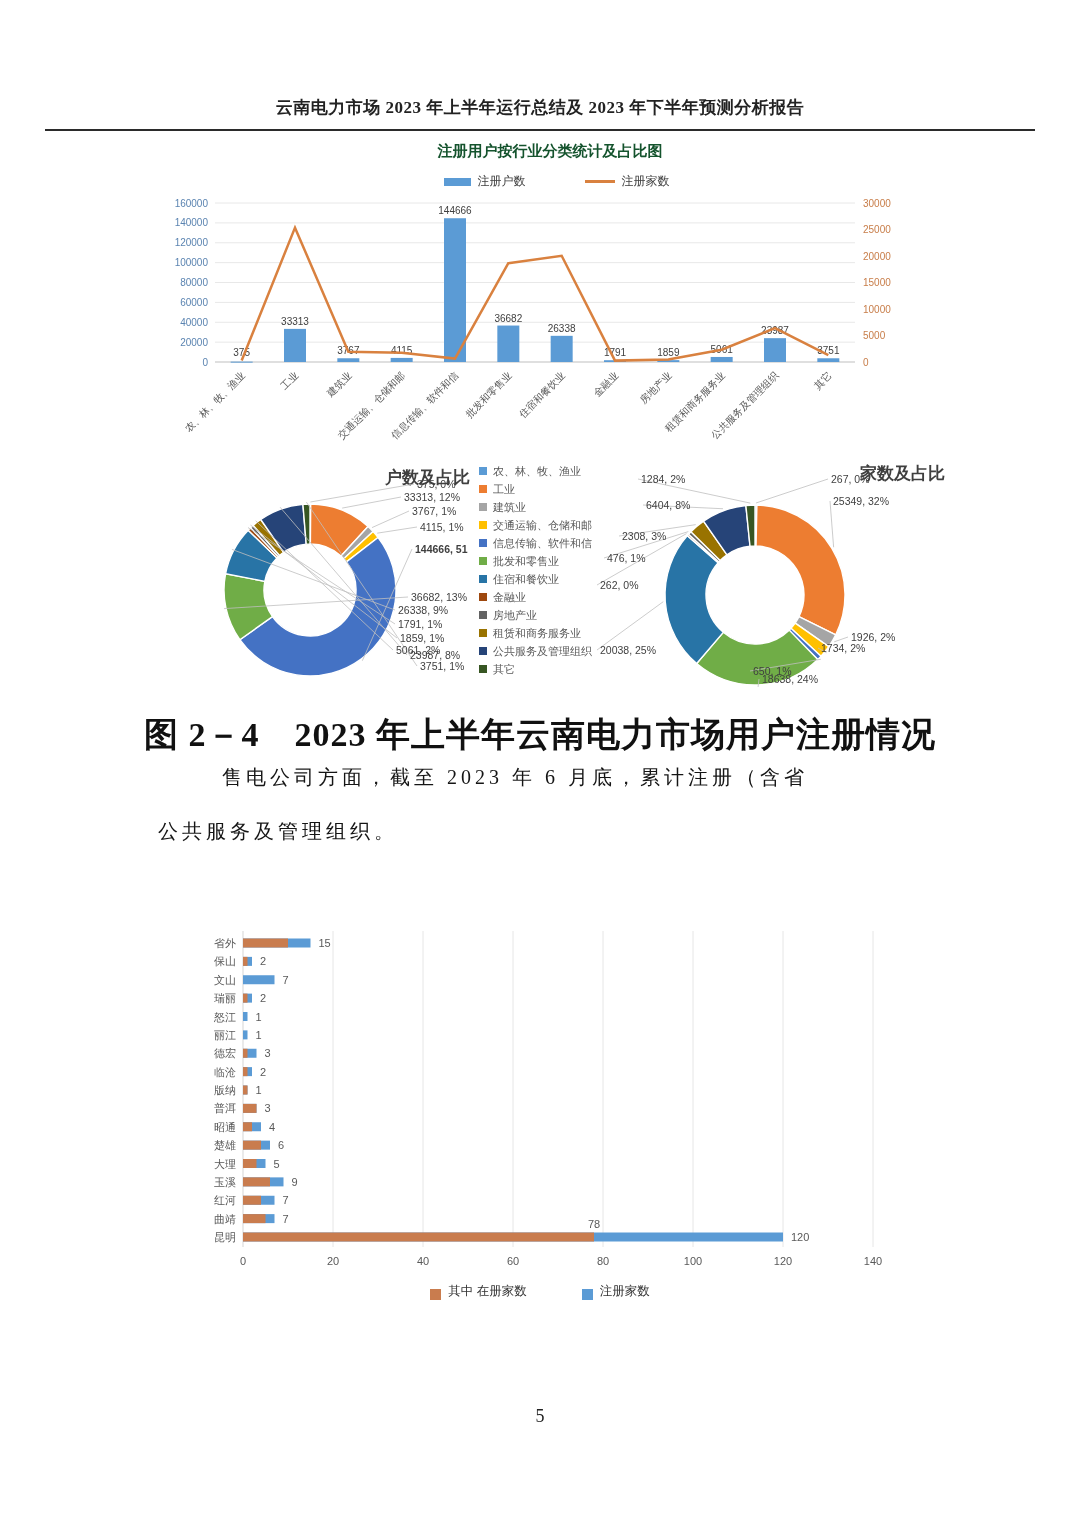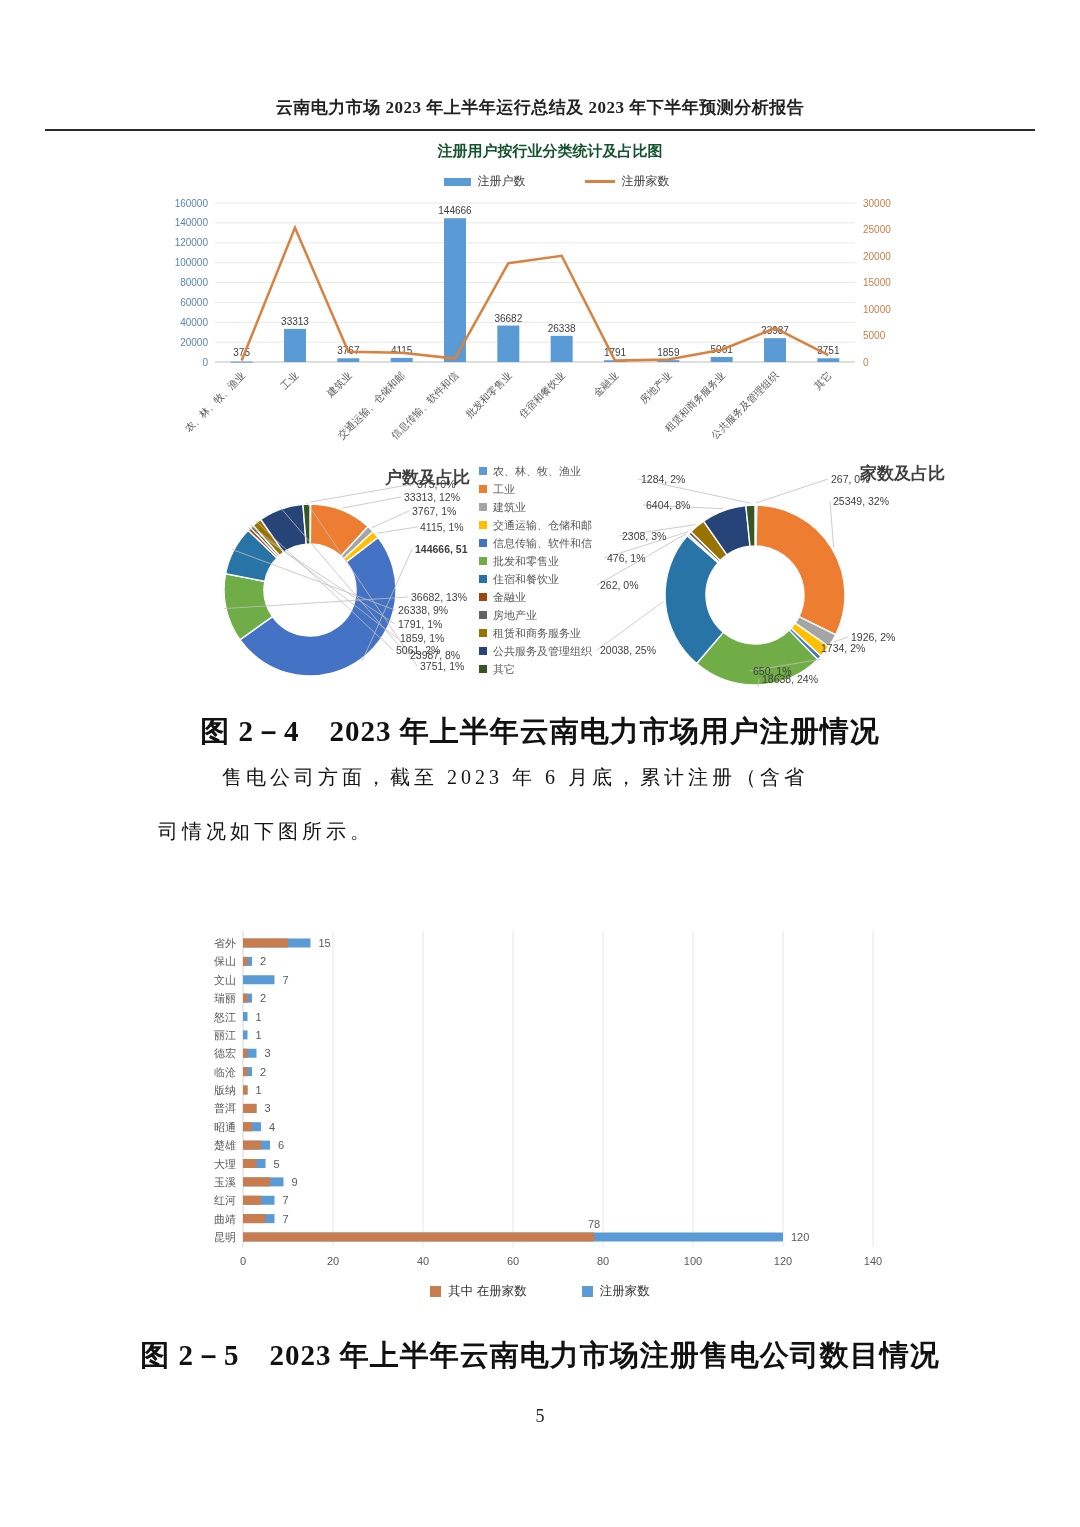--- a/index.html
+++ b/index.html
@@ -44,38 +44,38 @@
 
   .industry-legend {
     top: 462px; left: 479px; width: 155px; list-style: none;
     font-size: 11px; color: #595959;
   }
   .industry-legend li { display: flex; align-items: center; gap: 6px; height: 18px; }
   .industry-legend .sw { width: 8px; height: 8px; flex: 0 0 8px; }
 
   .fig-caption {
     left: 0; width: 100%; text-align: center;
-    font-size: 29px; font-weight: bold; color: #111; letter-spacing: 1px;
+    font-size: 34px; font-weight: bold; color: #111; letter-spacing: 1px;
   }
   .caption-4 { top: 712px; }
   .caption-5 { top: 1336px; }
 
   .body-paragraph {
     top: 750px; left: 158px; width: 790px;
     font-size: 20px; line-height: 54px; letter-spacing: 4px; color: #151515;
   }
   .body-paragraph .line { display: block; }
   .body-paragraph .line.indent { text-indent: 64px; }
 
   .hbar-legend {
     top: 1283px; left: 150px; width: 780px;
     display: flex; justify-content: center; align-items: center; gap: 55px;
     font-size: 12.5px; color: #333;
   }
-  .hbar-legend .item { display: flex; align-items: center; gap: 7px; }
+  .hbar-legend .item { display: flex; align-items: flex-end; gap: 7px; }
   .hbar-legend .sw { width: 11px; height: 11px; }
 
   .page-number {
     top: 1406px; left: 0; width: 100%; text-align: center;
     font-size: 18px; color: #222;
   }
 </style>
 </head>
 <body>
 
@@ -286,21 +286,21 @@
       <li>
         <span class="sw" style="background: rgb(55, 86, 35);"></span>
         <span>其它</span>
       </li>
     </ul>
 
   <div class="abs fig-caption caption-4">图 2－4　2023 年上半年云南电力市场用户注册情况</div>
 
   <div class="abs body-paragraph">
     <span class="line indent">售电公司方面，截至 2023 年 6 月底，累计注册（含省</span>
-    <span class="line">司情况如下图所示。</span>
+    <span class="line">公共服务及管理组织。</span>
   </div>
 
   <svg id="hbar-svg" class="abs" style="top:925px; left:150px;" width="780" height="355">
       <line x1="93" y1="6" x2="93" y2="322" stroke="#D5D5D5" stroke-width="1"></line>
       <text x="93" y="340" text-anchor="middle" font-size="11" fill="#595959">0</text>
       <line x1="183" y1="6" x2="183" y2="322" stroke="#E6E6E6" stroke-width="1"></line>
       <text x="183" y="340" text-anchor="middle" font-size="11" fill="#595959">20</text>
       <line x1="273" y1="6" x2="273" y2="322" stroke="#E6E6E6" stroke-width="1"></line>
       <text x="273" y="340" text-anchor="middle" font-size="11" fill="#595959">40</text>
       <line x1="363" y1="6" x2="363" y2="322" stroke="#E6E6E6" stroke-width="1"></line>
@@ -384,16 +384,15 @@
     <div class="item">
       <span class="sw" style="background:#C97C4E;"></span>
       <span>其中 在册家数</span>
     </div>
     <div class="item">
       <span class="sw" style="background:#5B9BD5;"></span>
       <span>注册家数</span>
     </div>
   </div>
 
-  <div class="abs fig-caption caption-5">图 2－5　2023 年上半年云南电力市场注册售电公司数目情况</div>
 
   <div class="abs page-number">5</div>
 </div>
 
 </body></html>

